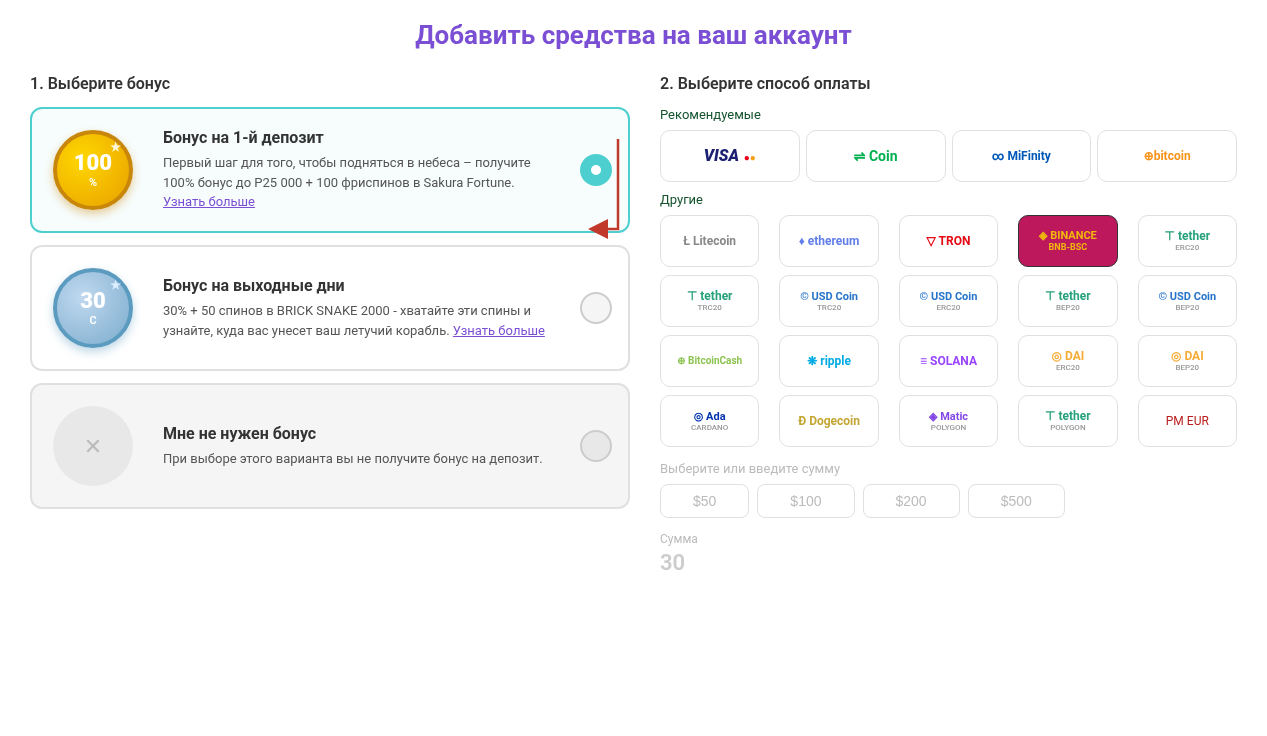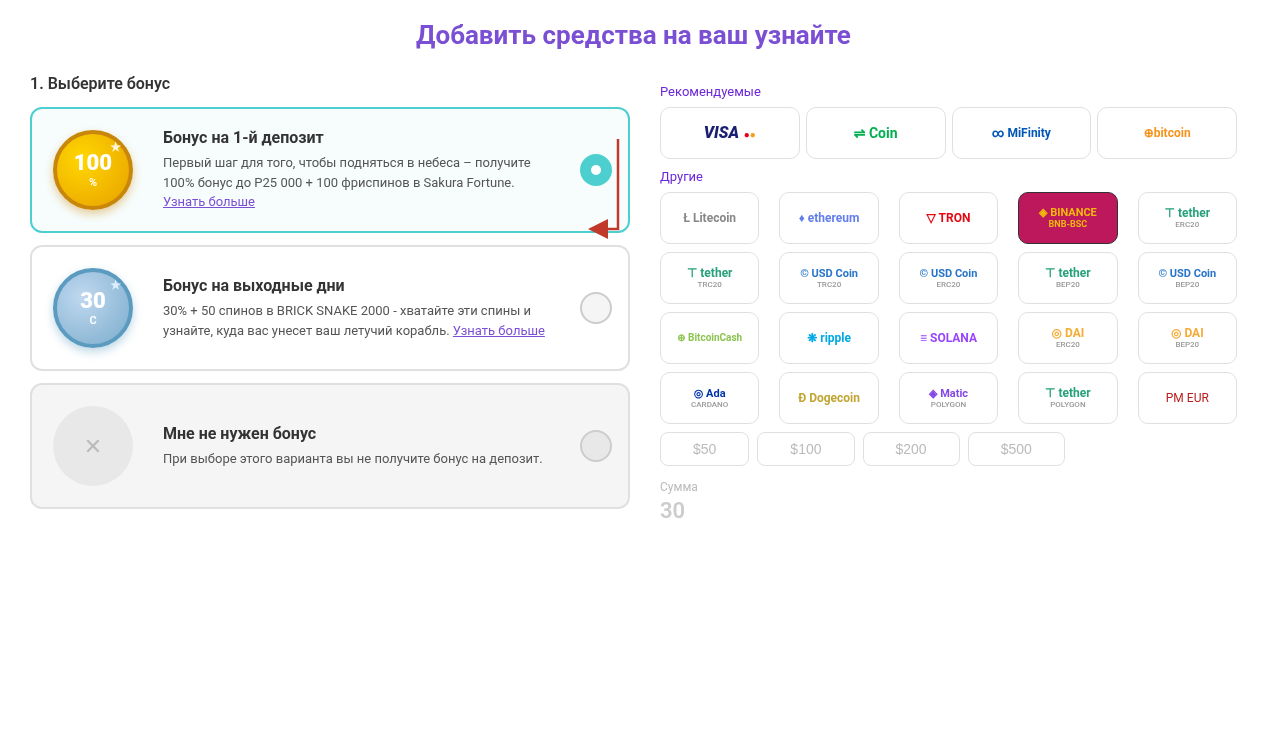--- a/index.html
+++ b/index.html
@@ -166,21 +166,21 @@
       content: '';
       width: 10px;
       height: 10px;
       background: #fff;
       border-radius: 50%;
     }
 
     
     .subsection-title {
       font-size: 13px;
-      color: #6d28d9;
+      color: #14532d;
       margin-bottom: 8px;
       margin-top: 10px;
     }
     .payment-grid {
       display: grid;
       grid-template-columns: repeat(5, 1fr);
       gap: 20px;
       margin-bottom: 8px;
     }
     .payment-grid-4 {
@@ -238,21 +238,21 @@
     .sum-value {
       font-size: 22px;
       font-weight: 600;
       color: #ccc;
     }
     .sub-tag { font-size: 8px; color: #999; font-weight: 500; }
   </style>
 </head>
 <body>
 
-<h1 class="page-title">Добавить средства на ваш узнайте</h1>
+<h1 class="page-title">Добавить средства на ваш аккаунт</h1>
 
 <div class="main-layout">
 
   <div class="left-panel">
     <div class="section-title">1. Выберите бонус</div>
 
     <div class="bonus-card active" style="position:relative;">
       <div class="bonus-icon">
         <div class="coin-gold">
           <span class="coin-label">100</span>
@@ -299,20 +299,21 @@
       </div>
       <div class="bonus-content">
         <div class="bonus-title">Мне не нужен бонус</div>
         <div class="bonus-desc">При выборе этого варианта вы не получите бонус на депозит.</div>
       </div>
       <div class="radio-btn" style="background:#e8e8e8;border-color:#ccc;"></div>
     </div>
   </div>
 
   <div class="right-panel">
+    <div class="section-title">2. Выберите способ оплаты</div>
 
     <div class="subsection-title">Рекомендуемые</div>
 
     <div class="payment-grid-4">
 
       <div class="payment-item">
         <div class="payment-logo">
           <span style="color:#1a1f71;font-size:16px;font-weight:900;font-style:italic;">VISA</span>
           <span style="color:#eb001b;font-size:10px;margin-left:2px;">●</span><span style="color:#f79e1b;font-size:10px;">●</span>
         </div>
@@ -456,20 +457,21 @@
           <div class="sub-tag">POLYGON</div>
         </div>
       </div>
       <div class="payment-item">
         <div class="payment-logo">
           <span style="color:#b91c1c;font-size:12px;font-weight:400;">PM EUR</span>
         </div>
       </div>
     </div>
 
+    <div class="amount-title">Выберите или введите сумму</div>
     <div class="amount-btns">
       <button class="amount-btn">$50</button>
       <button class="amount-btn">$100</button>
       <button class="amount-btn">$200</button>
       <button class="amount-btn">$500</button>
     </div>
     <div class="sum-label">Сумма</div>
     <div class="sum-value">30</div>
   </div>
 </div>

